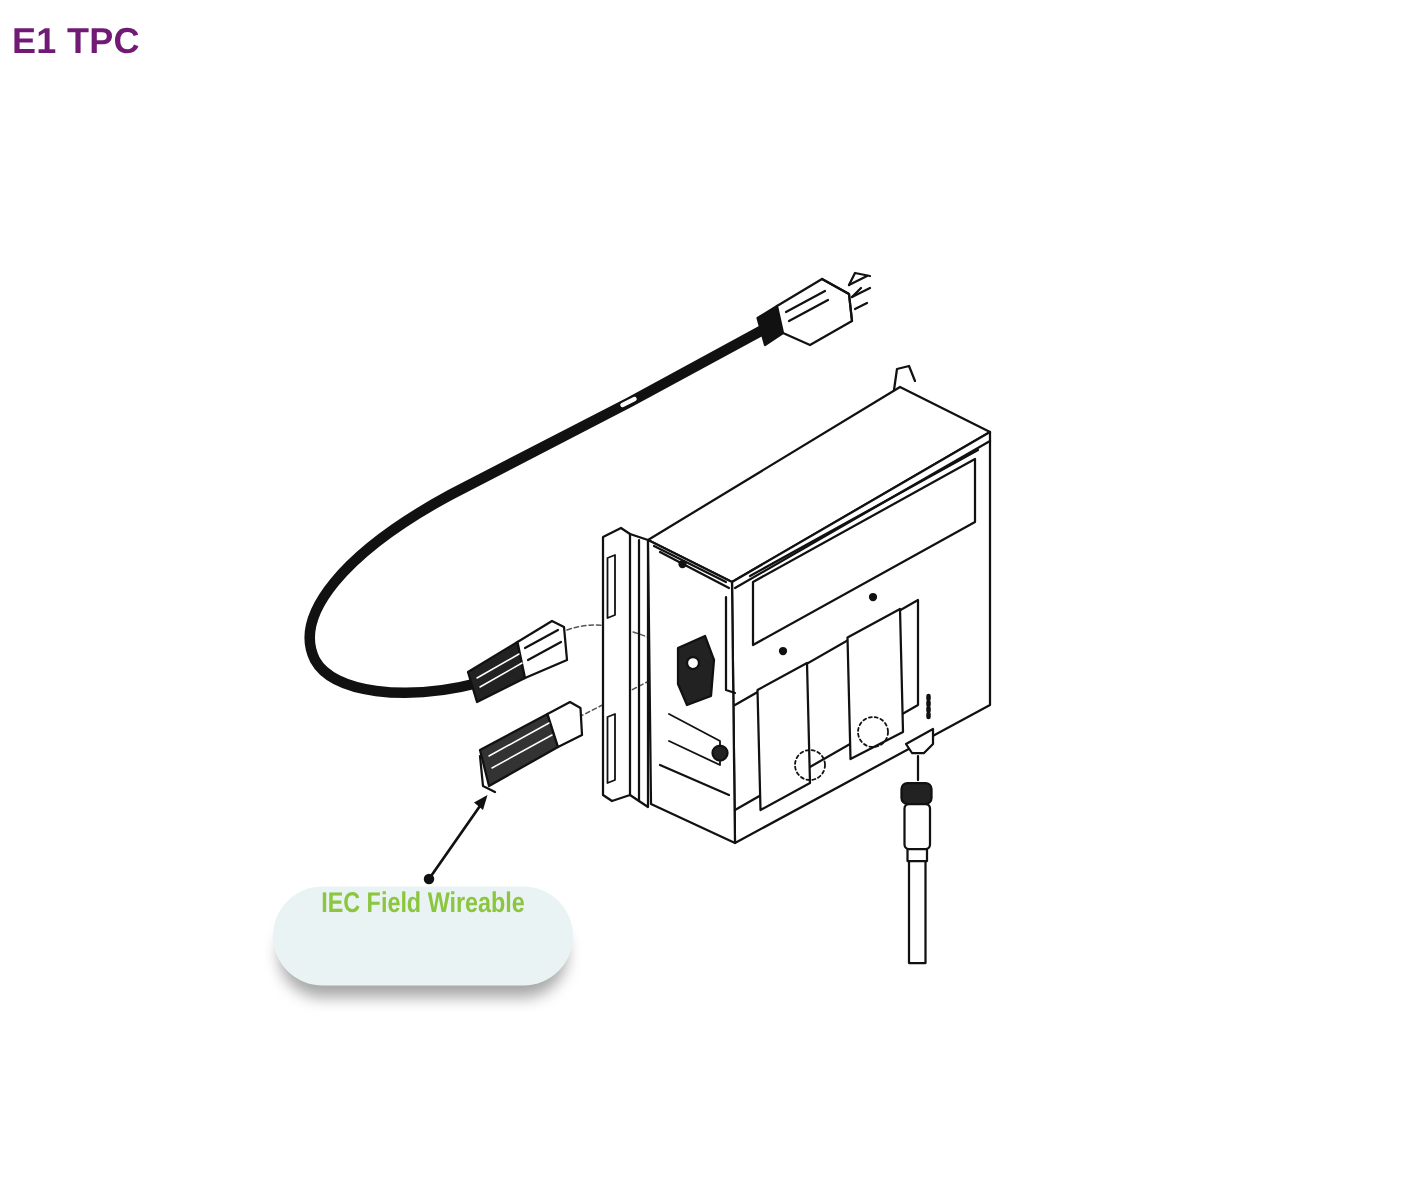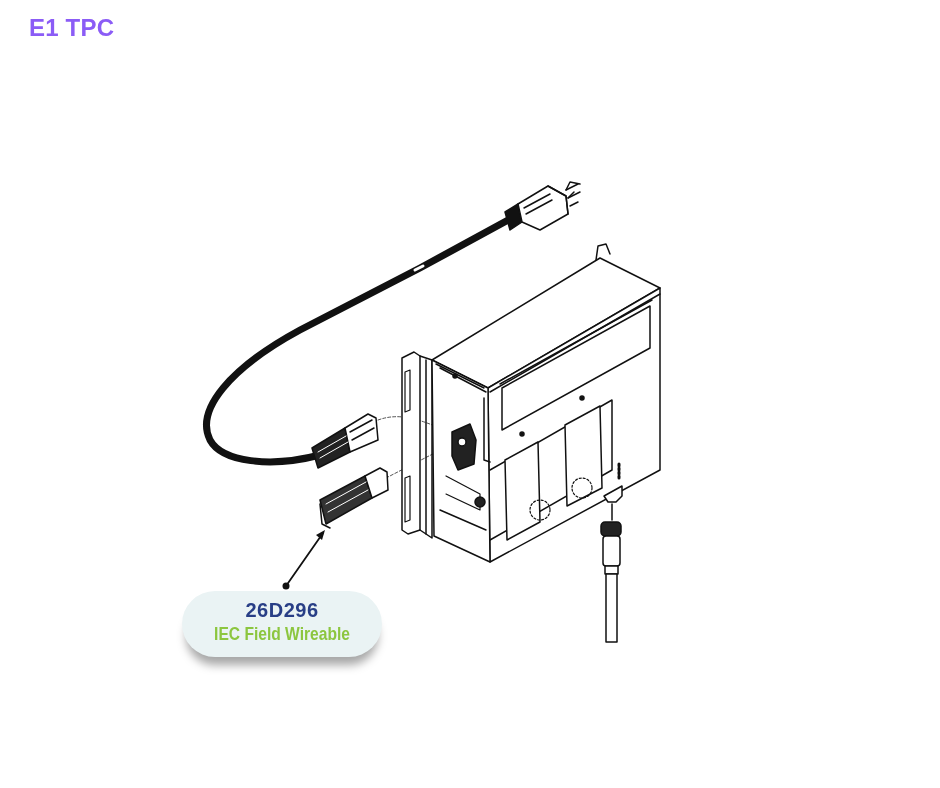--- a/index.html
+++ b/index.html
@@ -1,17 +1,17 @@
 <!DOCTYPE html>
 <html><head>
 <meta charset="utf-8">
 <style>
   html,body{margin:0;padding:0;background:#ffffff;}
   body{width:940px;height:788px;position:relative;overflow:hidden;font-family:"Liberation Sans",sans-serif;}
-  .title{position:absolute;left:29px;top:14px;font-size:24px;font-weight:bold;color:#8b5cf6;letter-spacing:0.2px;}
+  .title{position:absolute;left:8px;top:14px;font-size:24px;font-weight:bold;color:#701a75;letter-spacing:0.2px;}
   .art{position:absolute;left:0;top:0;width:940px;height:788px;}
   .callout{position:absolute;left:182px;top:591px;width:200px;height:66px;border-radius:33px;background:#eaf3f4;
     box-shadow:0 12px 10px -4px rgba(0,0,0,0.35);text-align:center;}
   .callout .part{display:block;margin-top:8px;font-size:20px;font-weight:bold;color:#283e86;letter-spacing:0.5px;}
   .callout .desc{display:block;margin-top:1px;font-size:19px;font-weight:bold;color:#8cc63f;transform:scaleX(0.82);letter-spacing:0px;}
 </style>
 </head>
 <body>
 
 <div class="title">E1 TPC</div>
@@ -100,15 +100,14 @@
     <path d="M604,496 L622,486 L622,496 L616,502 L608,502 Z" fill="#fff"></path>
     <line x1="612" y1="504" x2="612" y2="520"></line>
     <rect x="601" y="522" width="20" height="14" rx="4" fill="#222"></rect>
     <rect x="603" y="536" width="17" height="30" rx="3" fill="#fff"></rect>
     <rect x="605" y="566" width="13" height="8" fill="#fff"></rect>
     <rect x="606" y="574" width="11" height="68" fill="#fff"></rect>
   </g>
 </svg>
 
 <div class="callout">
-  <span class="part">26D296</span>
   <span class="desc">IEC Field Wireable</span>
 </div>
 
 </body></html>

